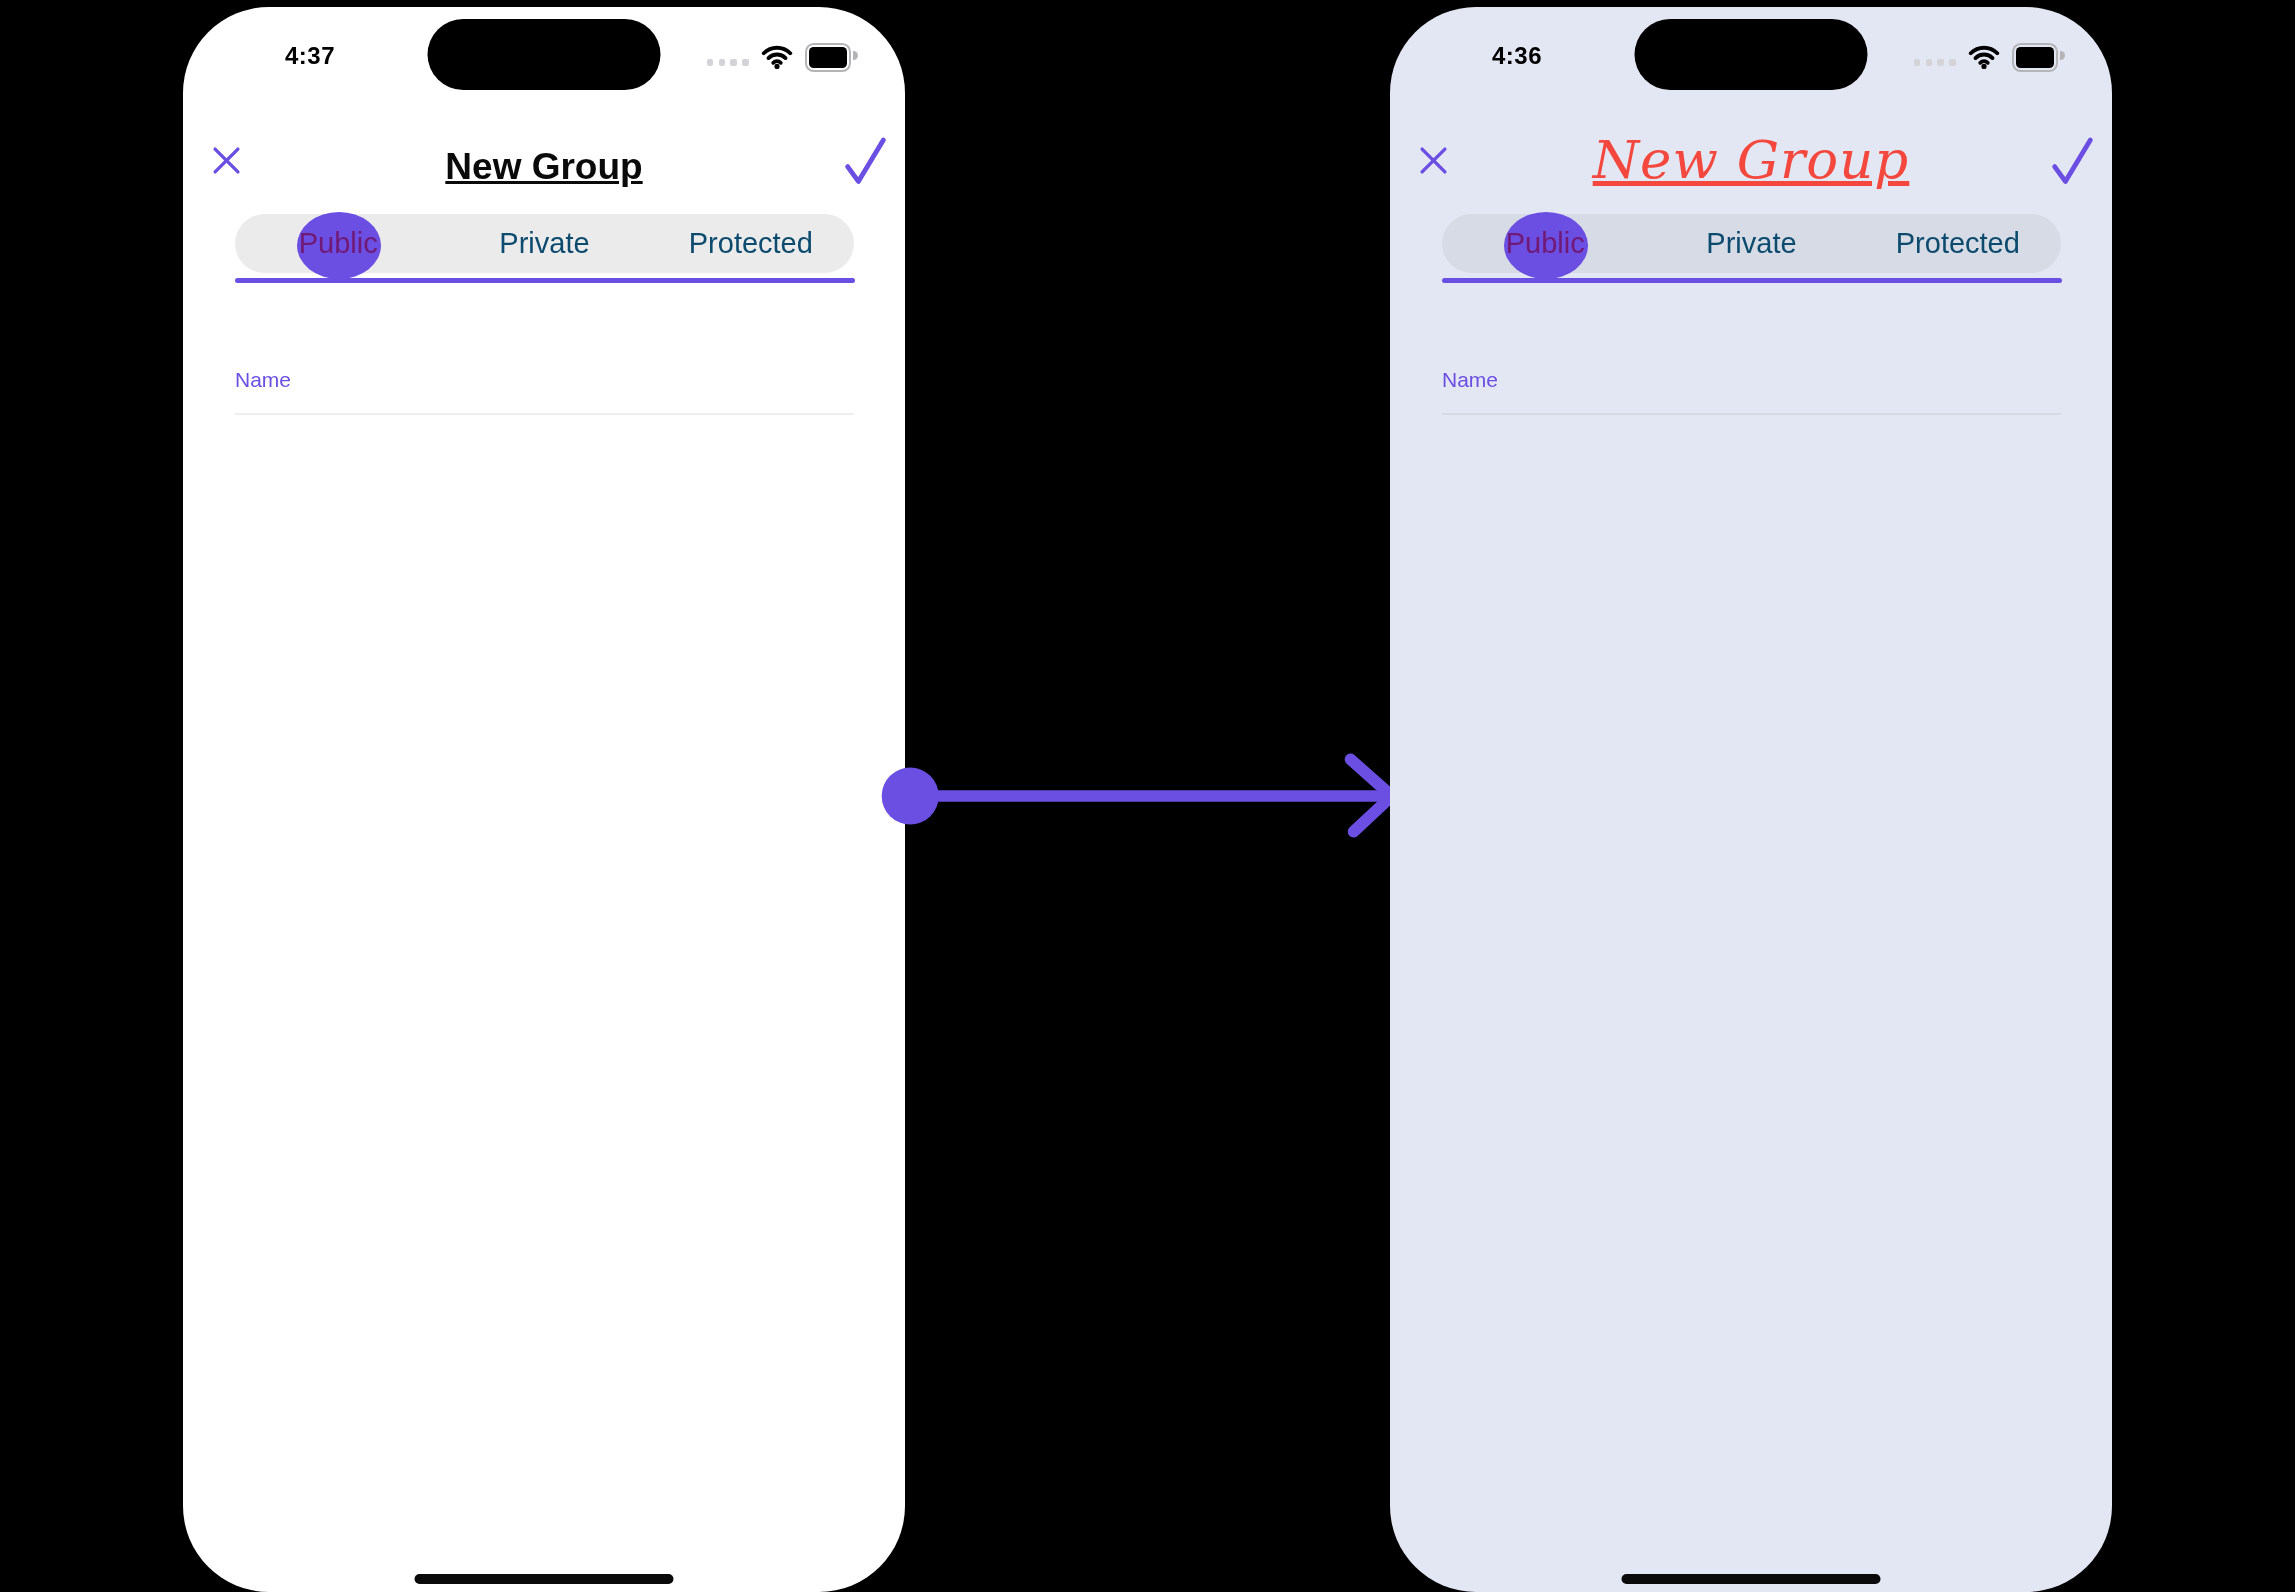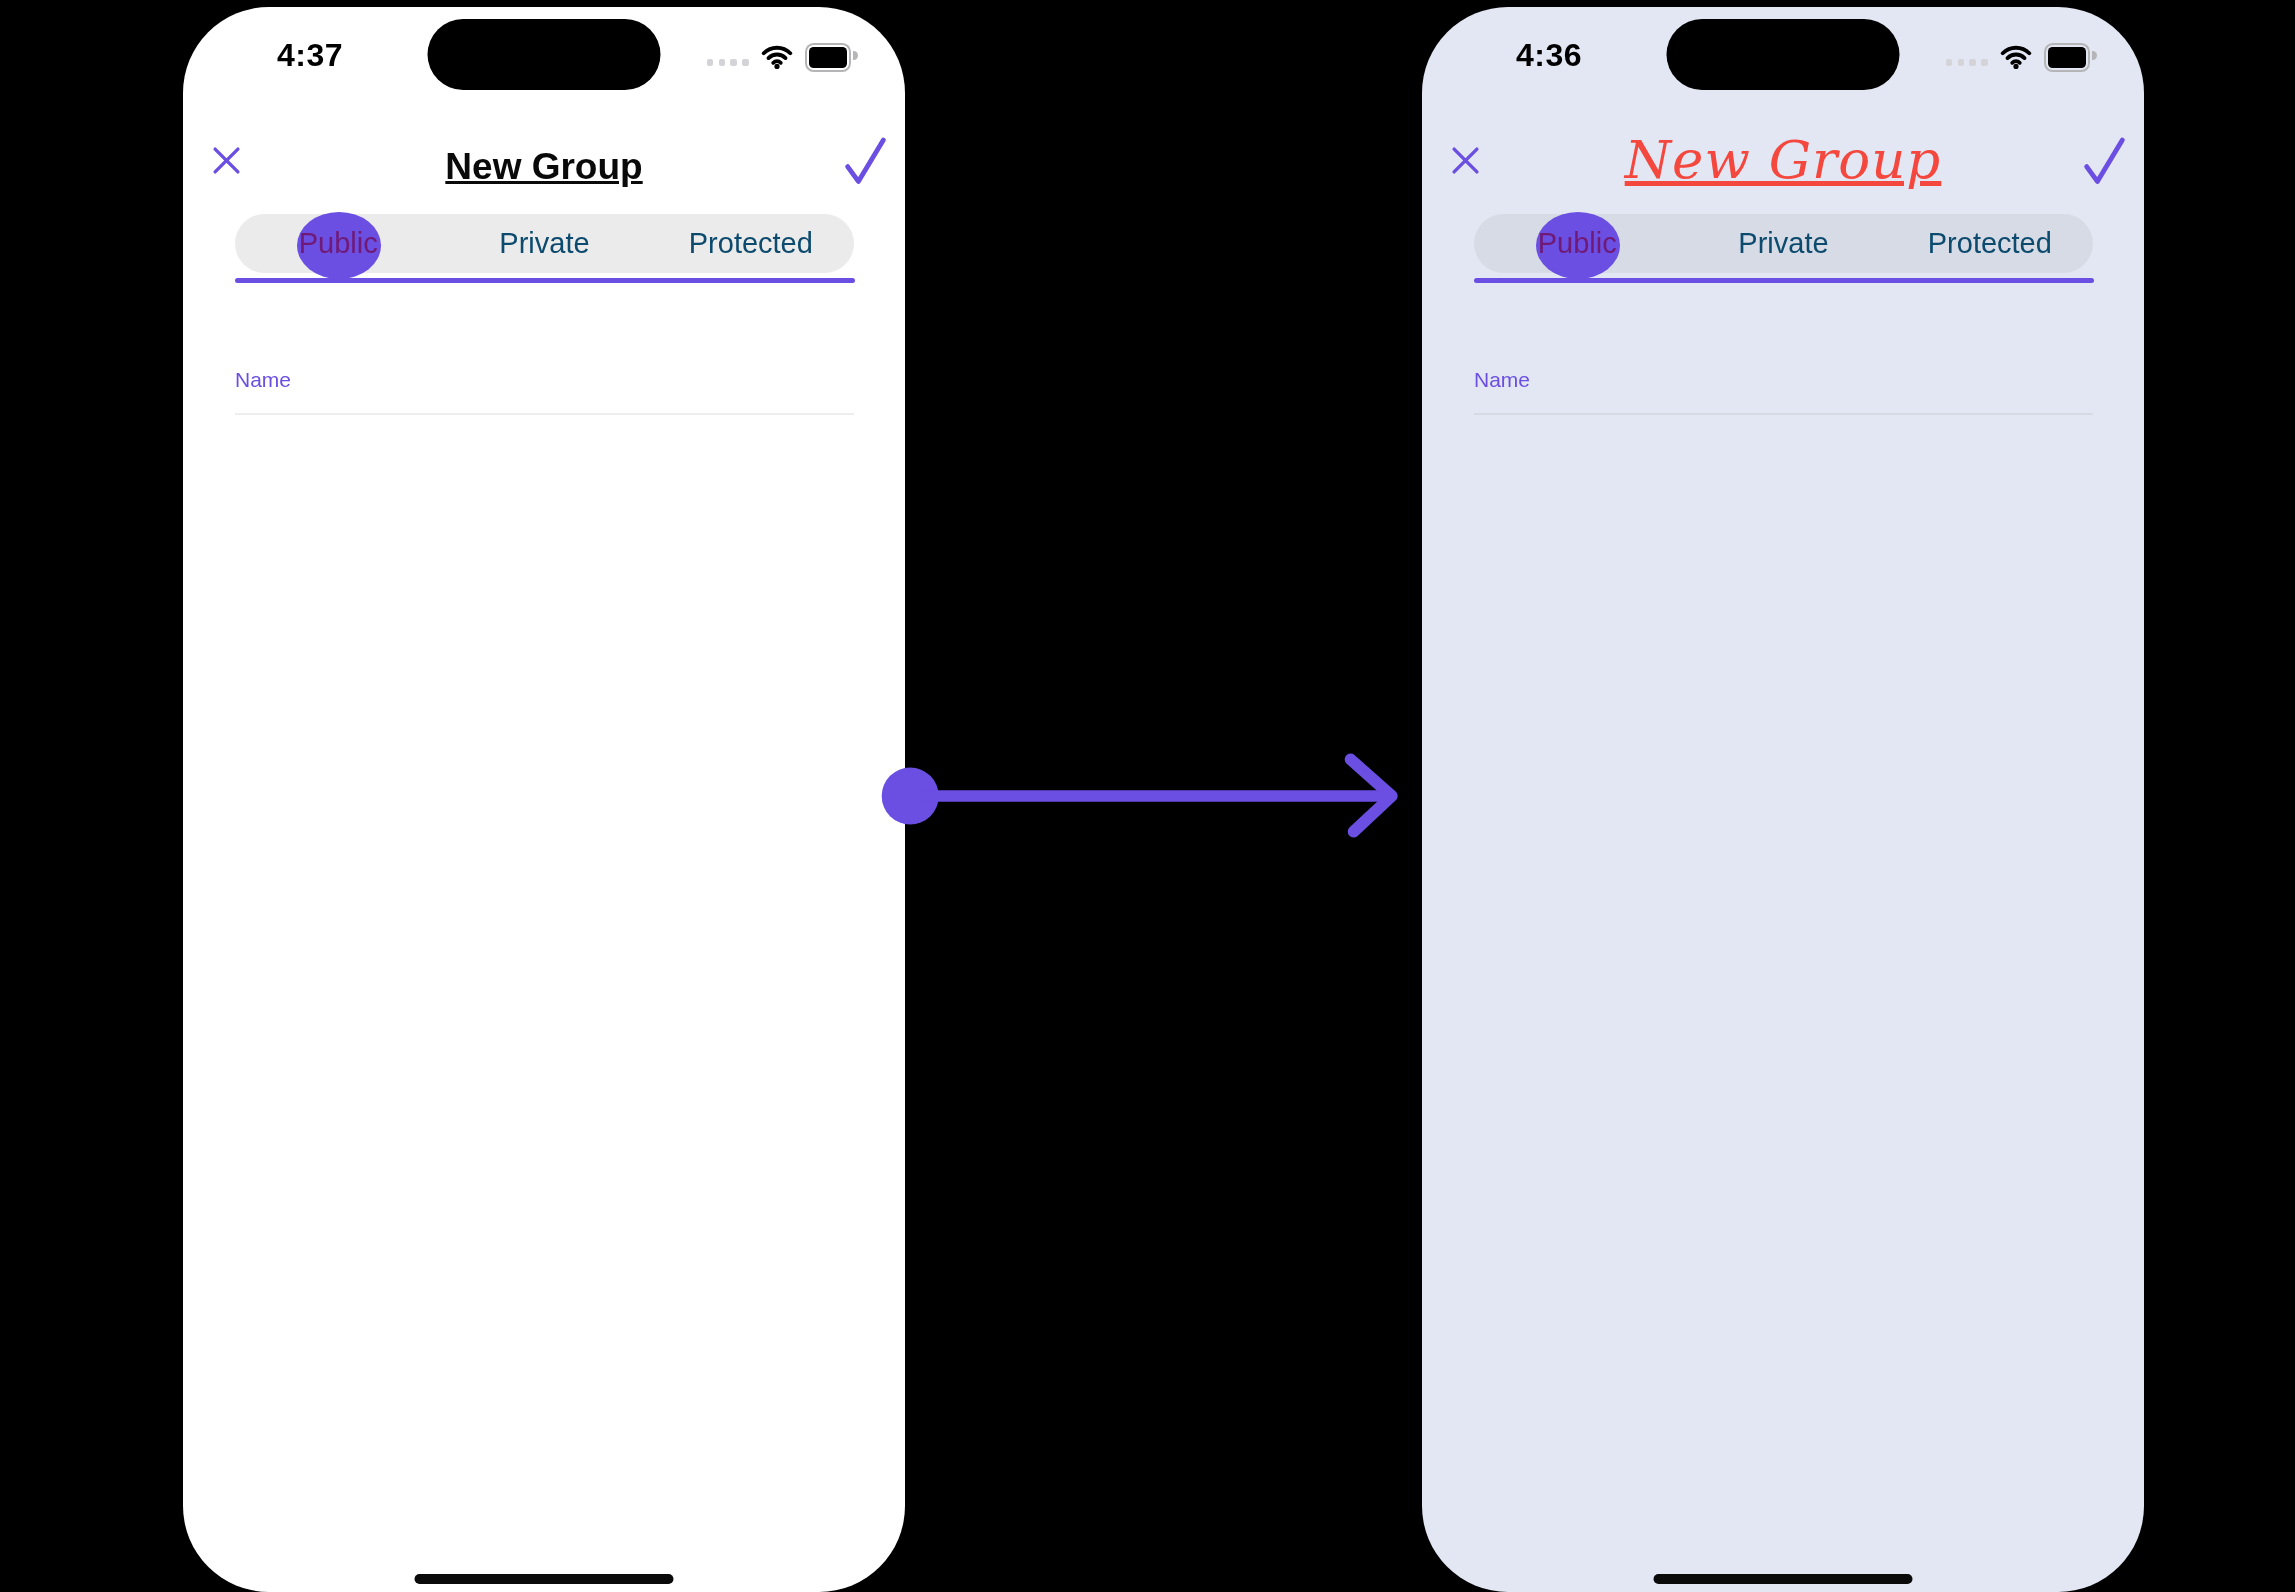--- a/index.html
+++ b/index.html
@@ -3,26 +3,26 @@
 <meta charset="utf-8">
 <style>
   html,body{margin:0;padding:0;}
   body{
     width:2295px;height:1593px;background:#000;position:relative;overflow:hidden;
     font-family:"Liberation Sans","DejaVu Sans",sans-serif;
   }
   
   .phone{position:absolute;top:7.1px;width:722px;height:1585px;border-radius:86px;overflow:hidden;background:#fff;}
   .phone--left{left:183px;}
-  .phone--right{left:1390px;background:#E3E7F3;margin-left:32px;}
+  .phone--right{left:1390px;background:#E3E7F3;}
 
   
   .island{position:absolute;left:50%;transform:translateX(-50%);top:11.7px;width:233px;height:71px;background:#000;border-radius:36px;}
   .time{position:absolute;left:71px;top:32px;width:112px;height:33px;line-height:33px;text-align:center;
-        font-size:32px;font-weight:700;color:#000;letter-spacing:0.5px;}
+        font-size:24px;font-weight:700;color:#000;letter-spacing:0.5px;}
   .status{position:absolute;right:49px;top:34px;height:33px;display:flex;align-items:center;gap:12.2px;}
   .dots{display:flex;gap:5.1px;transform:translateY(5.1px);}
   .dots i{width:6.6px;height:6.6px;border-radius:2px;background:#D4D4D8;display:inline-block;}
   .wifi{width:32px;height:24.5px;}
   .battery{position:relative;width:42px;height:25.5px;border:2.6px solid #B5B5B8;border-radius:8.7px;margin-right:5.1px;}
   .bfill{position:absolute;inset:2px;background:#000;border-radius:4.6px;}
   .bnub{position:absolute;right:-8.7px;top:6.1px;width:4.6px;height:9.2px;background:#B5B5B8;border-radius:0 4.6px 4.6px 0;}
 
   
   .navbtn{position:absolute;background:none;border:none;padding:0;margin:0;cursor:pointer;}

